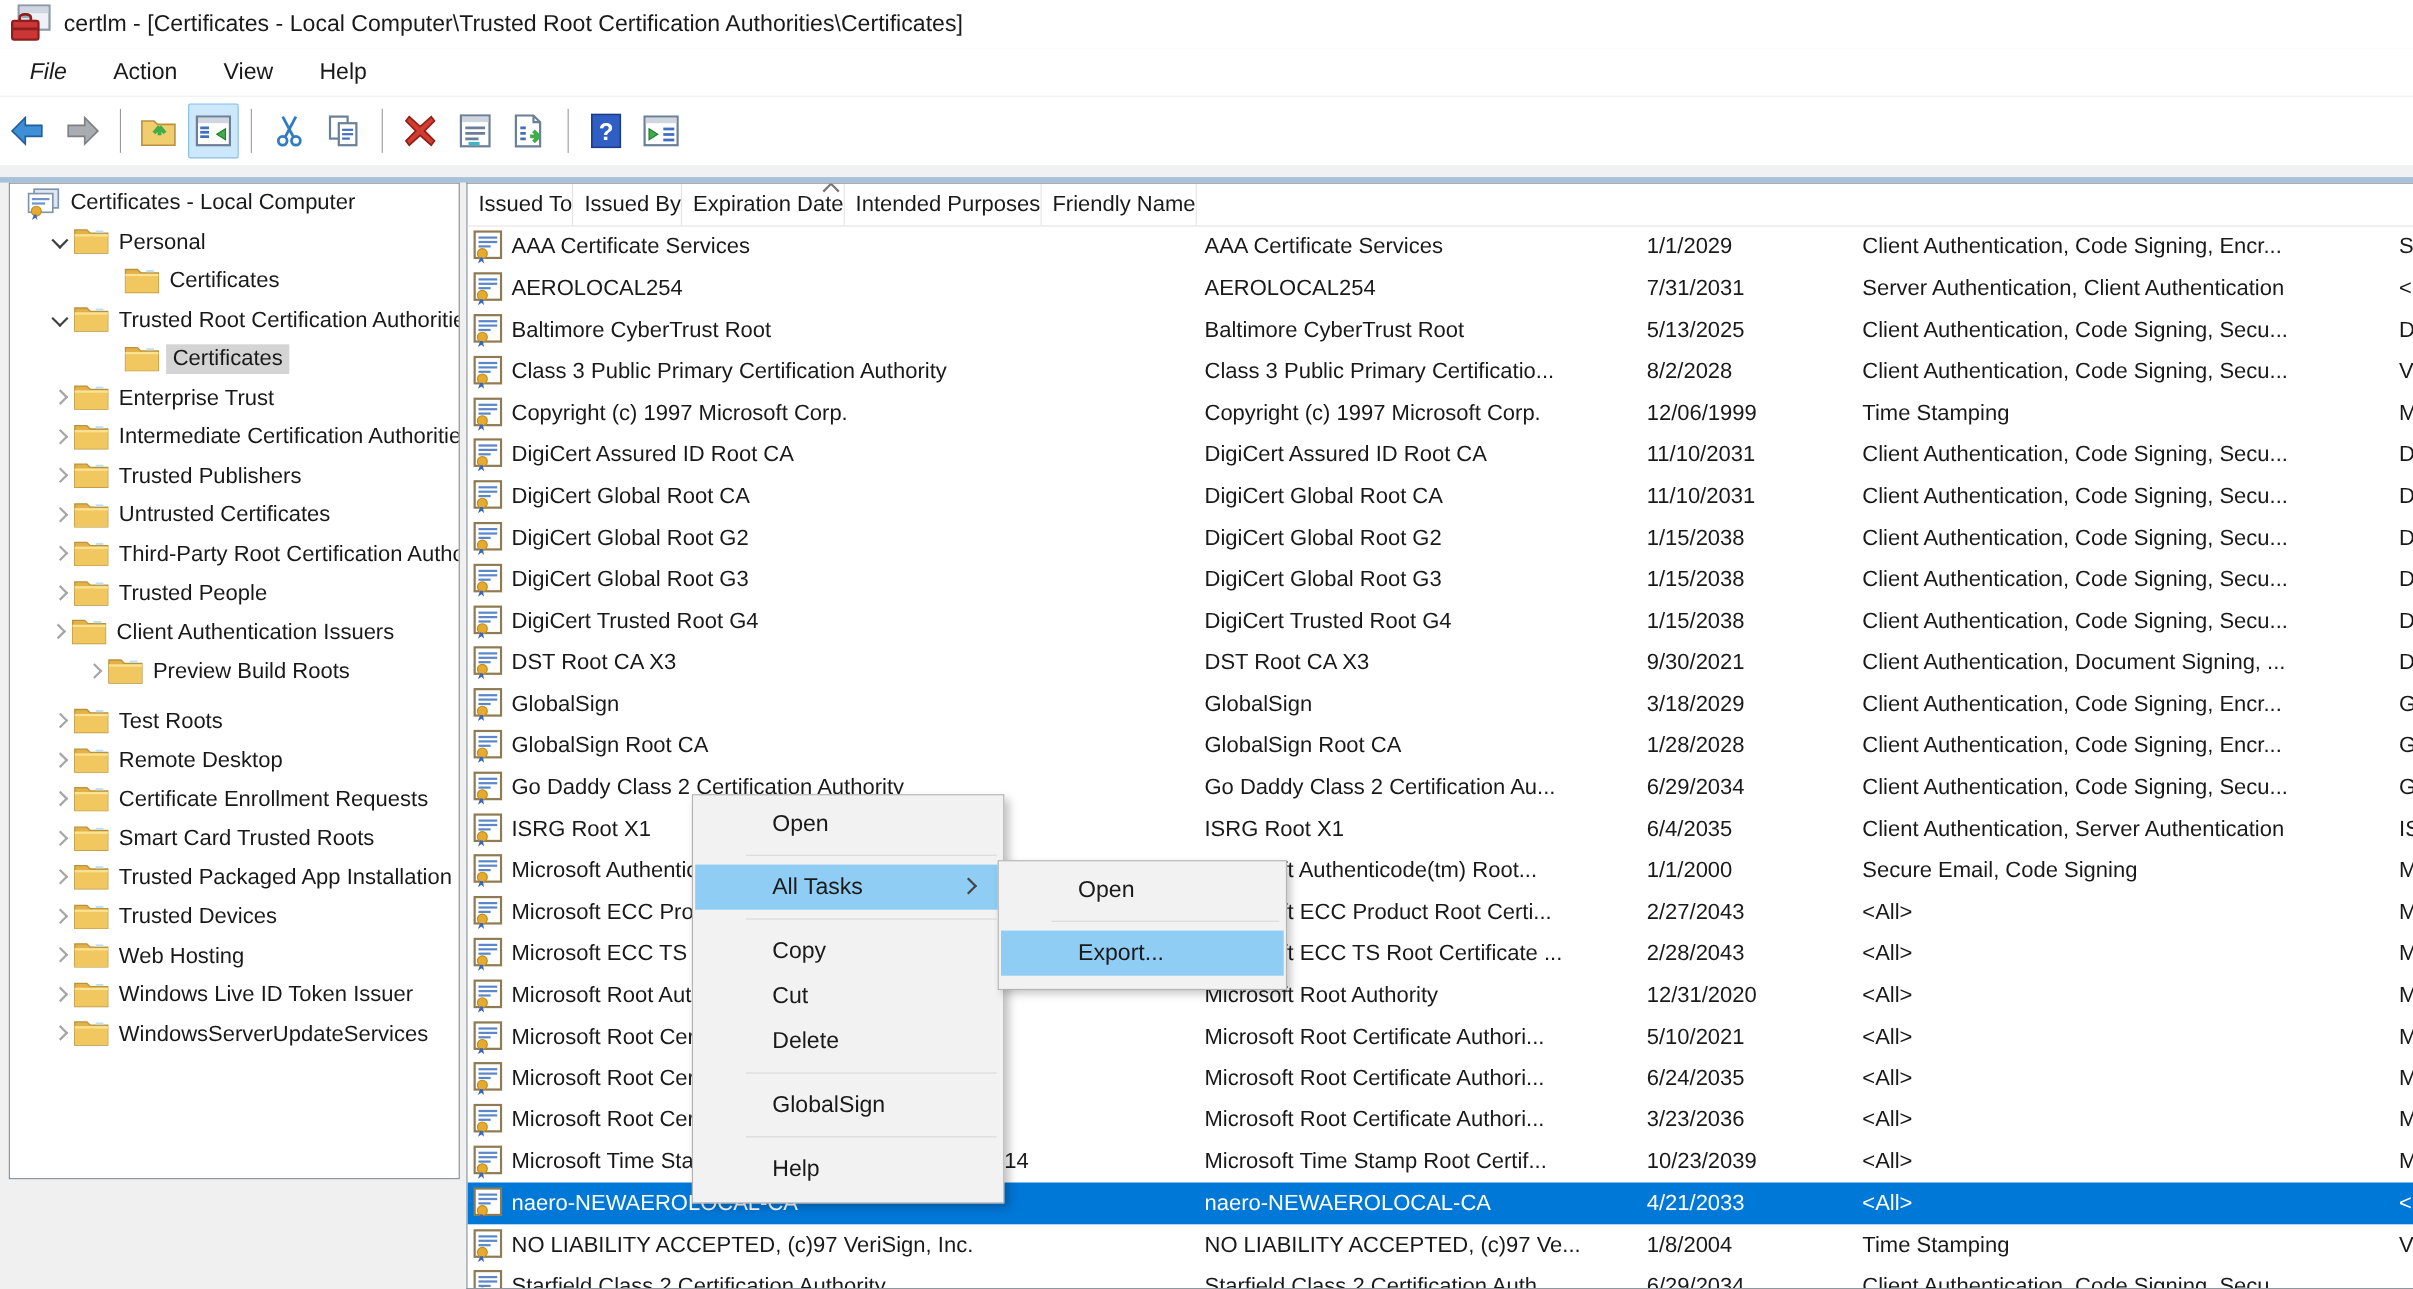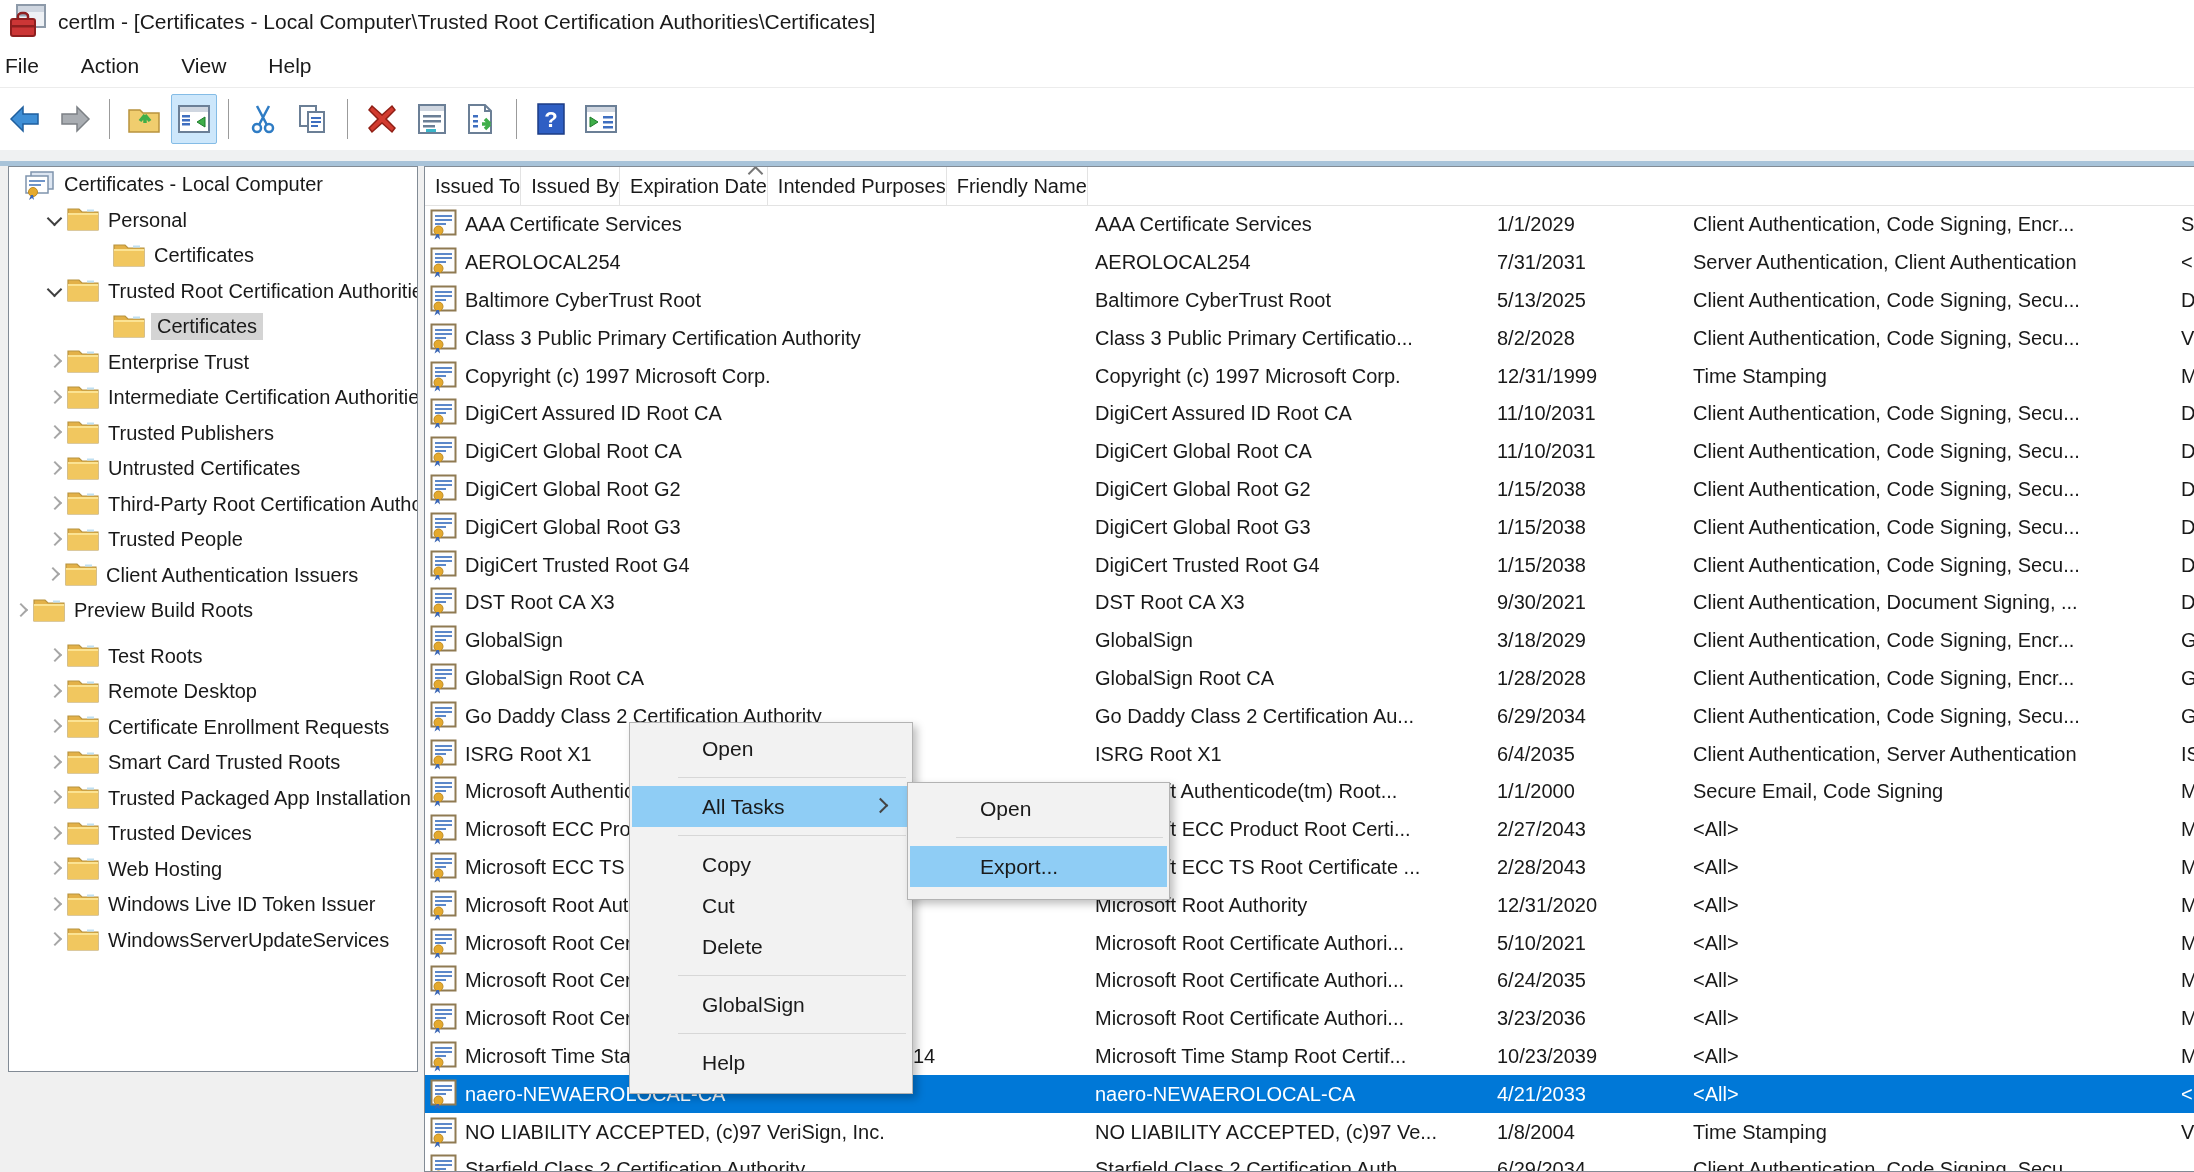--- a/index.html
+++ b/index.html
@@ -10,21 +10,21 @@
     color:#191919;
     -webkit-font-smoothing:antialiased;
   }
   
   .titlebar{position:absolute;left:0;top:0;width:2194px;height:44px;background:#ffffff;display:flex;align-items:center;}
   .titleicon{width:40px;height:38px;margin-left:9px;position:relative;flex:0 0 auto;}
   .title-text{margin-left:9px;font-size:21px;color:#1a1a1a;white-space:nowrap;}
   
   .menubar{position:absolute;left:0;top:44px;width:2194px;height:43px;background:#ffffff;display:flex;align-items:center;border-bottom:1px solid #ececec;}
   .mb-item{font-size:21px;padding:0 21px;height:100%;display:flex;align-items:center;color:#1a1a1a;}
-  .mb-item:first-child{padding-left:5px;}
+  .mb-item:first-child{padding-left:27px;font-style:italic;}
   
   .toolbar{position:absolute;left:0;top:88px;width:2194px;height:62px;background:#ffffff;display:flex;align-items:center;border-bottom:1px solid #e8e8e8;}
   .tbtn{width:44px;height:48px;margin:0 2px;display:flex;align-items:center;justify-content:center;flex:0 0 auto;border:1px solid transparent;border-radius:2px;}
   .tbtn.toggled{background:#cde7fb;border-color:#84bce6;}
   .tsep{width:1px;height:40px;background:#9b9b9b;margin:0 9px;flex:0 0 auto;}
   
   .grayband{position:absolute;left:0;top:150px;width:2194px;height:11px;background:#eff1f2;border-bottom:1px solid #dcdfe2;}
   .bluestrip{position:absolute;left:0;top:161px;width:2194px;height:5px;background:#a8c3d9;}
   
   .tree-pane{position:absolute;left:8px;top:166px;width:410px;height:906px;background:#ffffff;border:1px solid #828b95;box-sizing:border-box;overflow:hidden;}
@@ -335,21 +335,21 @@
 
         <svg class="ic-folder" width="32" height="27" viewBox="0 0 32 27">
           <path d="M1 4 h11 l3 3 h16 v18 h-30 Z" fill="#e3b148" stroke="#b8933e" stroke-width="1.2"></path>
           <path d="M1 8 h30 v17 h-30 Z" fill="#f1c75f"></path>
           <rect x="1" y="8" width="30" height="2" fill="#fbe393"></rect>
           <rect x="20" y="4.5" width="7" height="2" fill="#bfe0f2"></rect>
         </svg>
       </span>
       <span class="tlabel">Client Authentication Issuers</span>
     </div>
-    <div class="tree-row" style="">
+    <div class="tree-row" style="padding-left: 34px; margin-left: 31px;">
       <span class="chev mod-right"></span>
       <span class="ticon mod-folder">
 
         <svg class="ic-folder" width="32" height="27" viewBox="0 0 32 27">
           <path d="M1 4 h11 l3 3 h16 v18 h-30 Z" fill="#e3b148" stroke="#b8933e" stroke-width="1.2"></path>
           <path d="M1 8 h30 v17 h-30 Z" fill="#f1c75f"></path>
           <rect x="1" y="8" width="30" height="2" fill="#fbe393"></rect>
           <rect x="20" y="4.5" width="7" height="2" fill="#bfe0f2"></rect>
         </svg>
       </span>
@@ -580,21 +580,21 @@
               <rect x="5" y="6" width="17" height="2" fill="#5b87c9"></rect>
               <rect x="5" y="10" width="17" height="2" fill="#5b87c9"></rect>
               <rect x="5" y="14" width="11" height="2" fill="#5b87c9"></rect>
               <circle cx="8.5" cy="21.5" r="4.5" fill="#e5aa2e" stroke="#bf8a1f"></circle>
               <path d="M6.5 25 l-2 5.5 3.2-2.2 2.3 2.2 -1-5.5 Z" fill="#3a66b5"></path>
             </svg>
           </span>
           <span class="ctext">Copyright (c) 1997 Microsoft Corp.</span>
         </div>
         <div class="cell c2">Copyright (c) 1997 Microsoft Corp.</div>
-        <div class="cell c3">12/31/1999</div>
+        <div class="cell c3">12/06/1999</div>
         <div class="cell c4">Time Stamping</div>
         <div class="cell c5">M</div>
       </div>
       <div class="lrow">
         <div class="cell c1">
           <span class="certicon">
             <svg width="27" height="31" viewBox="0 0 27 31">
               <rect x="1.5" y="1.5" width="24" height="24" fill="#fdfdfd" stroke="#8f7a52" stroke-width="2"></rect>
               <rect x="5" y="6" width="17" height="2" fill="#5b87c9"></rect>
               <rect x="5" y="10" width="17" height="2" fill="#5b87c9"></rect>

